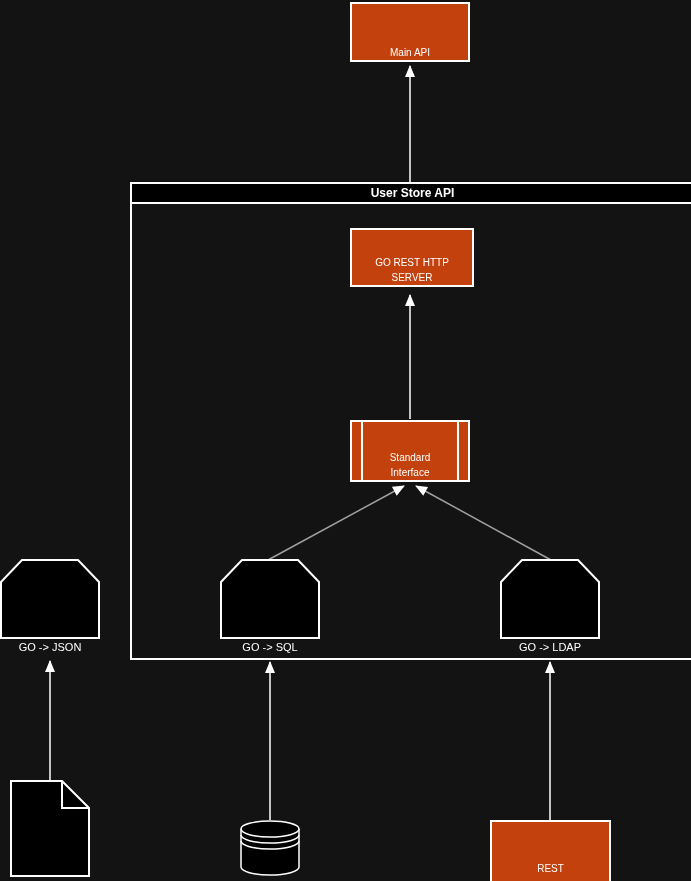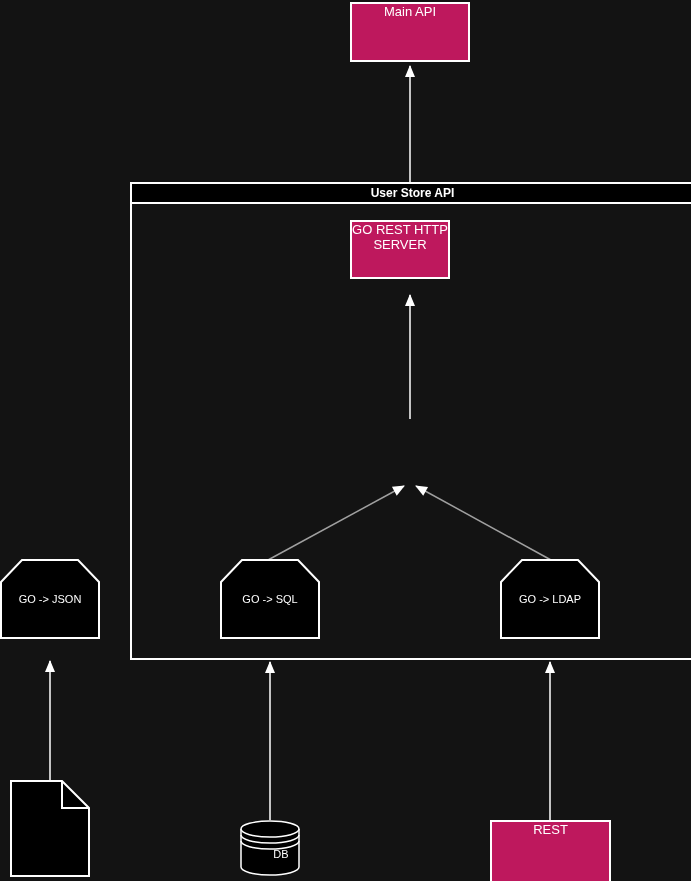--- a/index.html
+++ b/index.html
@@ -8,40 +8,41 @@
     position: relative;
     width: 691px;
     height: 881px;
     overflow: hidden;
     background: #131313;
     font-family: "Liberation Sans", "DejaVu Sans", sans-serif;
     color: #ffffff;
   }
   .node {
     position: absolute;
-    background: #be185d;
+    background: #c2410c;
     border: 2px solid #ffffff;
     display: flex;
-    align-items: flex-start;
+    align-items: flex-end;
     justify-content: center;
     text-align: center;
-    font-size: 13px;
+    font-size: 10px;
     line-height: 15px;
     color: #ffffff;
   }
   .label {
     position: absolute;
     display: flex;
     align-items: center;
     justify-content: center;
     text-align: center;
     font-size: 11px;
     line-height: 15px;
     color: #ffffff;
     pointer-events: none;
+    margin-top: 48px;
   }
   #boundary {
     position: absolute;
     left: 130px; top: 182px;
     width: 565px; height: 478px;
     border: 2px solid #ffffff;
     background: transparent;
   }
   #boundary .boundary-header {
     height: 20px;
@@ -104,27 +105,35 @@
     <path d="M241,829 L241,867 A29,8 0 0 0 299,867 L299,829" fill="#000000" stroke="#ffffff" stroke-width="1.5"></path>
     <ellipse cx="270" cy="829" rx="29" ry="8" fill="#000000" stroke="#ffffff" stroke-width="1.5"></ellipse>
     <path d="M241,835 A29,8 0 0 0 299,835" fill="none" stroke="#ffffff" stroke-width="1.5"></path>
     <path d="M241,841 A29,8 0 0 0 299,841" fill="none" stroke="#ffffff" stroke-width="1.5"></path>
   </svg>
 
   <div class="node" style="left:350px; top:2px; width:120px; height:60px;">
     <span>Main API</span>
   </div>
 
-  <div class="node" style="left:350px; top:220px; width:100px; height:59px;">
+  <div class="node" style="left:350px; top:228px; width:124px; height:59px;">
     <span>
       <span>GO REST HTTP</span><br>
       <span>SERVER</span>
     </span>
   </div>
 
+  <div class="node" id="standard-interface" style="left:350px; top:420px; width:120px; height:62px;">
+    <div class="inner-bar left"></div>
+    <div class="inner-bar right"></div>
+    <span>
+      <span>Standard</span><br>
+      <span>Interface</span>
+    </span>
+  </div>
 
   <div class="node" style="left:490px; top:820px; width:121px; height:70px; padding-bottom:12px;">
     <span>REST</span>
   </div>
 
   <div class="label" style="left:0px; top:560px; width:100px; height:78px;">GO -&gt; JSON</div>
   <div class="label" style="left:220px; top:560px; width:100px; height:78px;">GO -&gt; SQL</div>
   <div class="label" style="left:500px; top:560px; width:100px; height:78px;border-radius:14px;">GO -&gt; LDAP</div>
   <div class="label" style="left:240px; top:840px; width:82px; height:28px;">DB</div>
 

